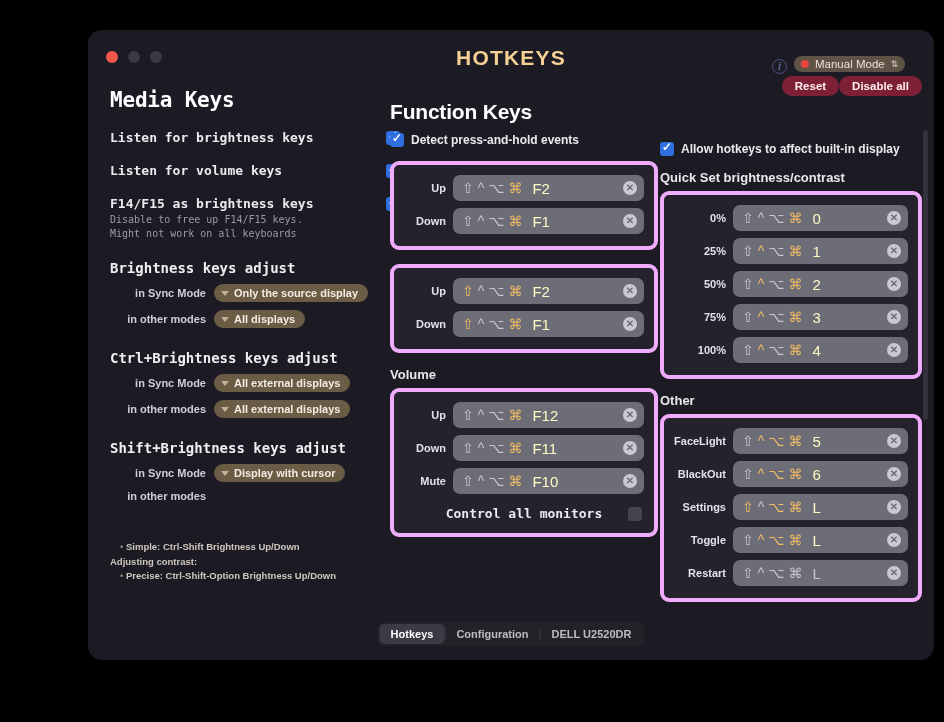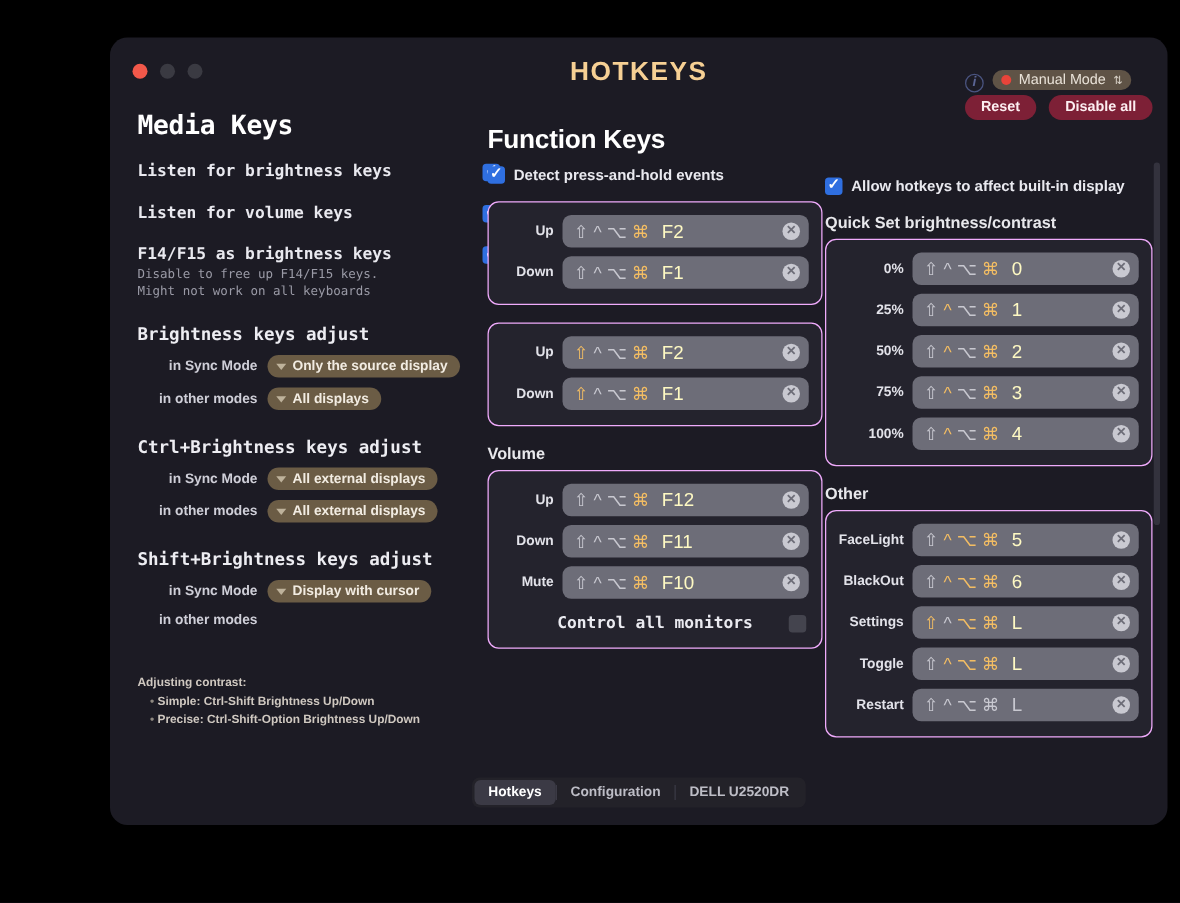--- a/index.html
+++ b/index.html
@@ -83,21 +83,21 @@
     padding: 0 10px 0 7px;
     font-size: 11px; font-weight: bold; color: #f2ece2;
   }
   .dd-tri { width: 0; height: 0; border-left: 4px solid transparent; border-right: 4px solid transparent; border-top: 5px solid #beb29b; }
 
   .note { font-size: 9.5px; font-weight: bold; color: #cfc8c0; line-height: 1.55; }
   .note .bullet { color: #8e8880; }
 
   
   .panel {
-    background: #24232d; border: 1px solid #f0abfc;
+    background: #24232d; border: 4px solid #f0abfc;
     border-radius: 9px; padding: 10px 10px 12px 10px;
   }
   .krow { display: flex; align-items: center; gap: 7px; margin-bottom: 7px; }
   .krow:last-child { margin-bottom: 0; }
   .krow-label {
     font-size: 11px; font-weight: bold; color: #e2e2e9;
     text-align: right; flex: 0 0 auto;
   }
   .keyfield {
     flex: 1 1 auto; height: 26px; background: #6d6d78;
@@ -114,21 +114,21 @@
     line-height: 14px; text-align: center; flex: 0 0 14px;
   }
   .ctrl-all {
     display: flex; align-items: center; justify-content: center;
     gap: 12px; margin-top: 12px; position: relative;
   }
   .ctrl-all-label { font-size: 13px; font-weight: bold; color: #eaeaf0; }
   .ctrl-all .checkbox { position: absolute; right: 2px; }
 
   
-  .btn-row { position: absolute; right: 0; top: -12px; display: flex; gap: 10px; }
+  .btn-row { position: absolute; right: 0; top: -12px; display: flex; }
   .btn {
     background: #7d2036; border-radius: 10px; height: 20px;
     padding: 0 13px; font-size: 11.5px; font-weight: bold; color: #fdeef1;
     display: flex; align-items: center;
   }
 
   
   .tabbar {
     position: absolute; left: 50%; transform: translateX(-50%); bottom: 14px;
     background: #232229; border-radius: 6px; display: flex; padding: 2px;
@@ -236,22 +236,22 @@
           <span class="dd-tri"></span>
           <span>Display with cursor</span>
         </span>
       </div>
       <div class="sel-row">
         <span class="sel-label">in other modes</span>
       </div>
   </div>
       </div>
     <div class="note" id="left-note" style="margin-top:38px">
+        <div style="padding-left:10px"><span class="bullet">•</span> Simple:  Ctrl-Shift Brightness Up/Down</div>
         <div>Adjusting contrast:</div>
-        <div style="padding-left:10px"><span class="bullet">•</span> Simple:  Ctrl-Shift Brightness Up/Down</div>
         <div style="padding-left:10px"><span class="bullet">•</span> Precise: Ctrl-Shift-Option Brightness Up/Down</div>
       </div>
   </div>
 
   <div class="col col-mid">
     <div class="h1">Function Keys</div>
     <div style="display:flex;align-items:center;gap:7px;margin-top:8px">
       <span class="checkbox"></span>
       <span class="chk-label" style="font-size:12px">Detect press-and-hold events</span>
     </div>

